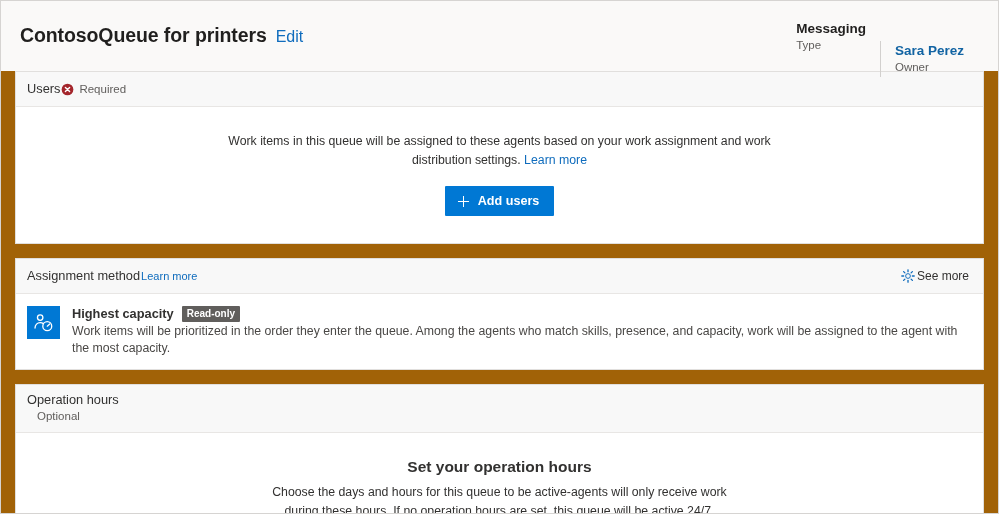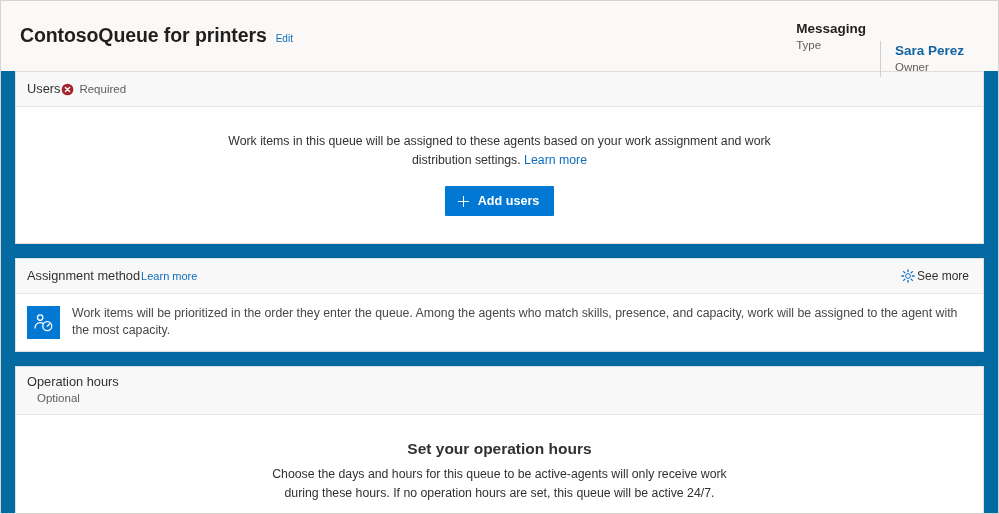--- a/index.html
+++ b/index.html
@@ -15,21 +15,21 @@
     color: #323130;
     -webkit-font-smoothing: antialiased;
   }
 
   .page {
     position: relative;
     width: 999px;
     height: 514px;
     box-sizing: border-box;
     border: 1px solid #d6d4d2;
-    background: #0369a1;
+    background: #a16207;
     overflow: hidden;
   }
 
   
   .top-header {
     position: relative;
     height: 70px;
     background: #faf9f8;
     display: flex;
     align-items: center;
@@ -43,21 +43,21 @@
     flex: 1 1 auto;
   }
   .queue-title {
     font-size: 19.5px;
     font-weight: 600;
     color: #201f1e;
     letter-spacing: -0.1px;
     line-height: 1.2;
   }
   .edit-link {
-    font-size: 10px;
+    font-size: 16px;
     color: #0f6cbd;
     cursor: pointer;
     line-height: 1.2;
   }
 
   .meta-group {
     display: flex;
     align-items: stretch;
     gap: 0;
     flex: 0 0 auto;
@@ -348,20 +348,24 @@
       <div class="method-row">
         <div class="method-icon">
           <svg width="21" height="21" viewBox="0 0 24 24">
             <circle cx="8.2" cy="6.4" r="3.1" fill="none" stroke="#ffffff" stroke-width="1.5"></circle>
             <path d="M2.3 18.4 C2.3 14.6 4.9 12.2 8.2 12.2 C9.6 12.2 10.9 12.6 11.9 13.3" fill="none" stroke="#ffffff" stroke-width="1.5" stroke-linecap="round"></path>
             <circle cx="16.3" cy="16.2" r="5.1" fill="none" stroke="#ffffff" stroke-width="1.5"></circle>
             <path d="M16.3 16.2 L19.1 13.7" fill="none" stroke="#ffffff" stroke-width="1.5" stroke-linecap="round"></path>
           </svg>
         </div>
         <div class="method-texts">
+          <div class="method-title-row">
+            <span class="method-title">Highest capacity</span>
+            <span class="readonly-badge">Read-only</span>
+          </div>
           <div class="method-desc">Work items will be prioritized in the order they enter the queue. Among the agents who match skills, presence, and capacity, work will be assigned to the agent with the most capacity.</div>
         </div>
       </div>
     </div>
 
     <div class="card">
       <div class="card-header stacked">
         <div class="card-header-title">Operation hours</div>
         <div class="card-header-sub">Optional</div>
       </div>

